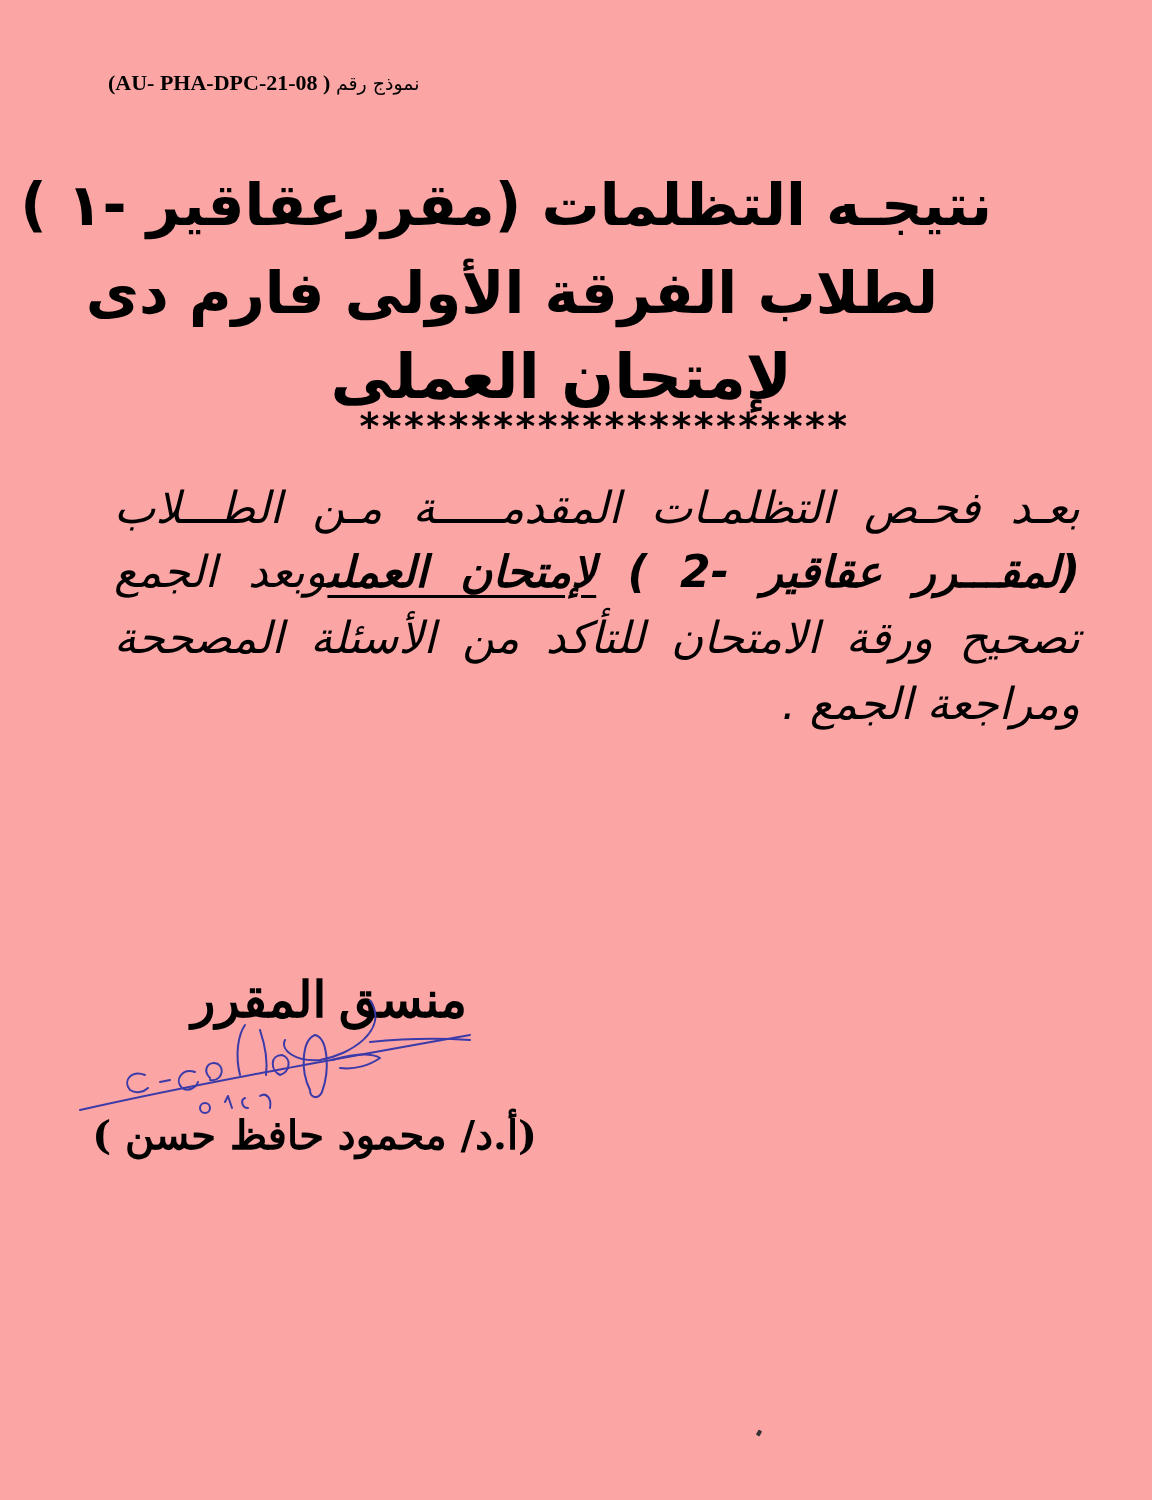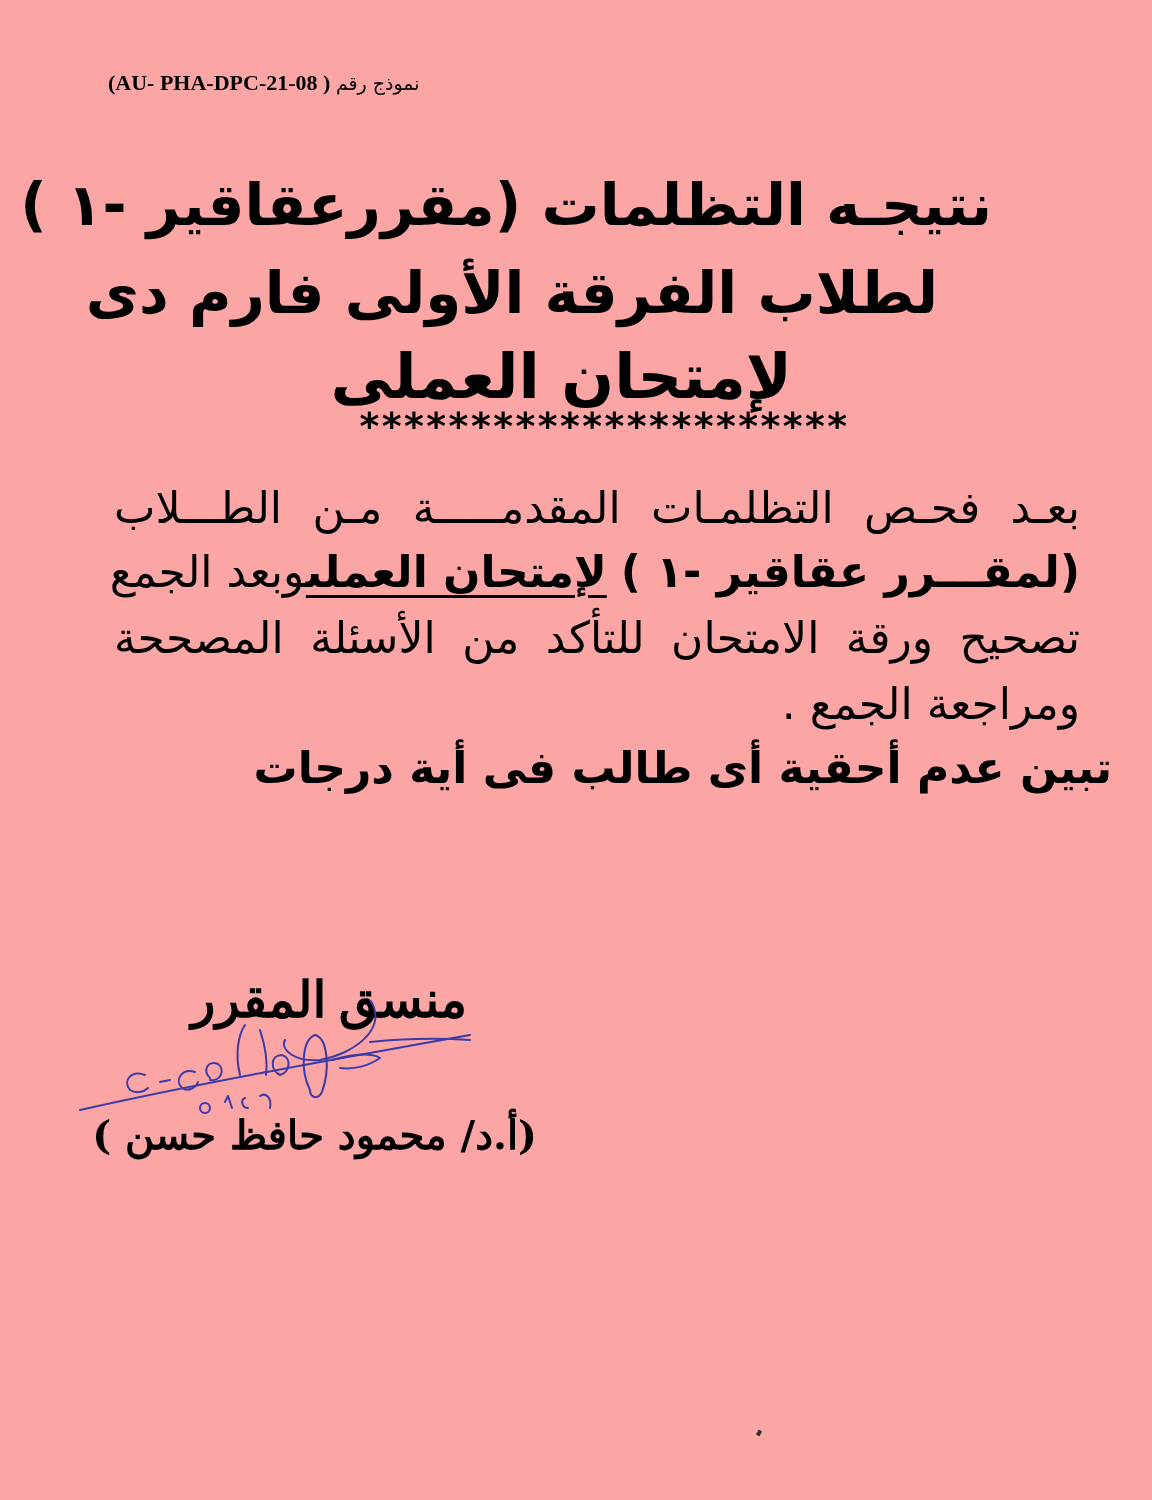--- a/index.html
+++ b/index.html
@@ -62,20 +62,21 @@
     .body-line {
       position: absolute;
       right: 72px;
       direction: rtl;
       text-align: justify;
       text-align-last: justify;
       white-space: nowrap;
       font-family: "DejaVu Sans", sans-serif;
       font-size: 44px;
       line-height: 64px;
+      font-style: italic;
     }
     #b1 { top: 476px; width: 966px; font-weight: normal; }
     #b2 { top: 540px; width: 966px; }
     #b3 { top: 606px; width: 966px; }
     #b4 { top: 672px; font-weight: normal; text-align: right; text-align-last: right; }
     #b5 { top: 736px; right: 40px; font-weight: bold; font-size: 44px; text-align: right; text-align-last: right; }
     .bold { font-weight: bold; }
     .underline { font-weight: bold; text-decoration: underline; text-decoration-thickness: 3px; text-underline-offset: 8px; }
     .sig-title {
       position: absolute;
@@ -129,26 +130,25 @@
   </div>
 
   <div class="title-line" id="t1">نتيجـه التظلمات (مقررعقاقير -١ )</div>
   <div class="title-line" id="t2">لطلاب الفرقة الأولى فارم دى</div>
   <div class="title-line" id="t3">لإمتحان العملى</div>
 
   <div class="stars">**********************</div>
 
   <div class="body-line" id="b1">بعـد فحـص التظلمـات المقدمـــــة مـن الطـــلاب</div>
   <div class="body-line" id="b2">
-    <span class="bold">(لمقـــرر عقاقير -١ )</span>
+    <span class="bold">(لمقـــرر عقاقير -2 )</span>
     <span class="underline">لإمتحان العملى</span><span>وبعد الجمع</span>
   </div>
   <div class="body-line" id="b4">ومراجعة الجمع .</div>
   <div class="body-line" id="b3">تصحيح ورقة الامتحان للتأكد من الأسئلة المصححة</div>
-  <div class="body-line" id="b5">تبين  عدم أحقية أى طالب فى أية درجات</div>
 
   <div class="sig-title">منسق المقرر</div>
   <div class="sig-name">(أ.د/ محمود حافظ حسن )</div>
 
   <svg class="signature" viewBox="0 0 430 130" xmlns="http://www.w3.org/2000/svg" fill="none" stroke="#3a3aa8" stroke-width="2" stroke-linecap="round" stroke-linejoin="round">
 
     <path d="M10 110 C 120 85, 260 60, 400 35"></path>
 
     <path d="M300 42 C 340 38, 370 38, 400 40"></path>
 

